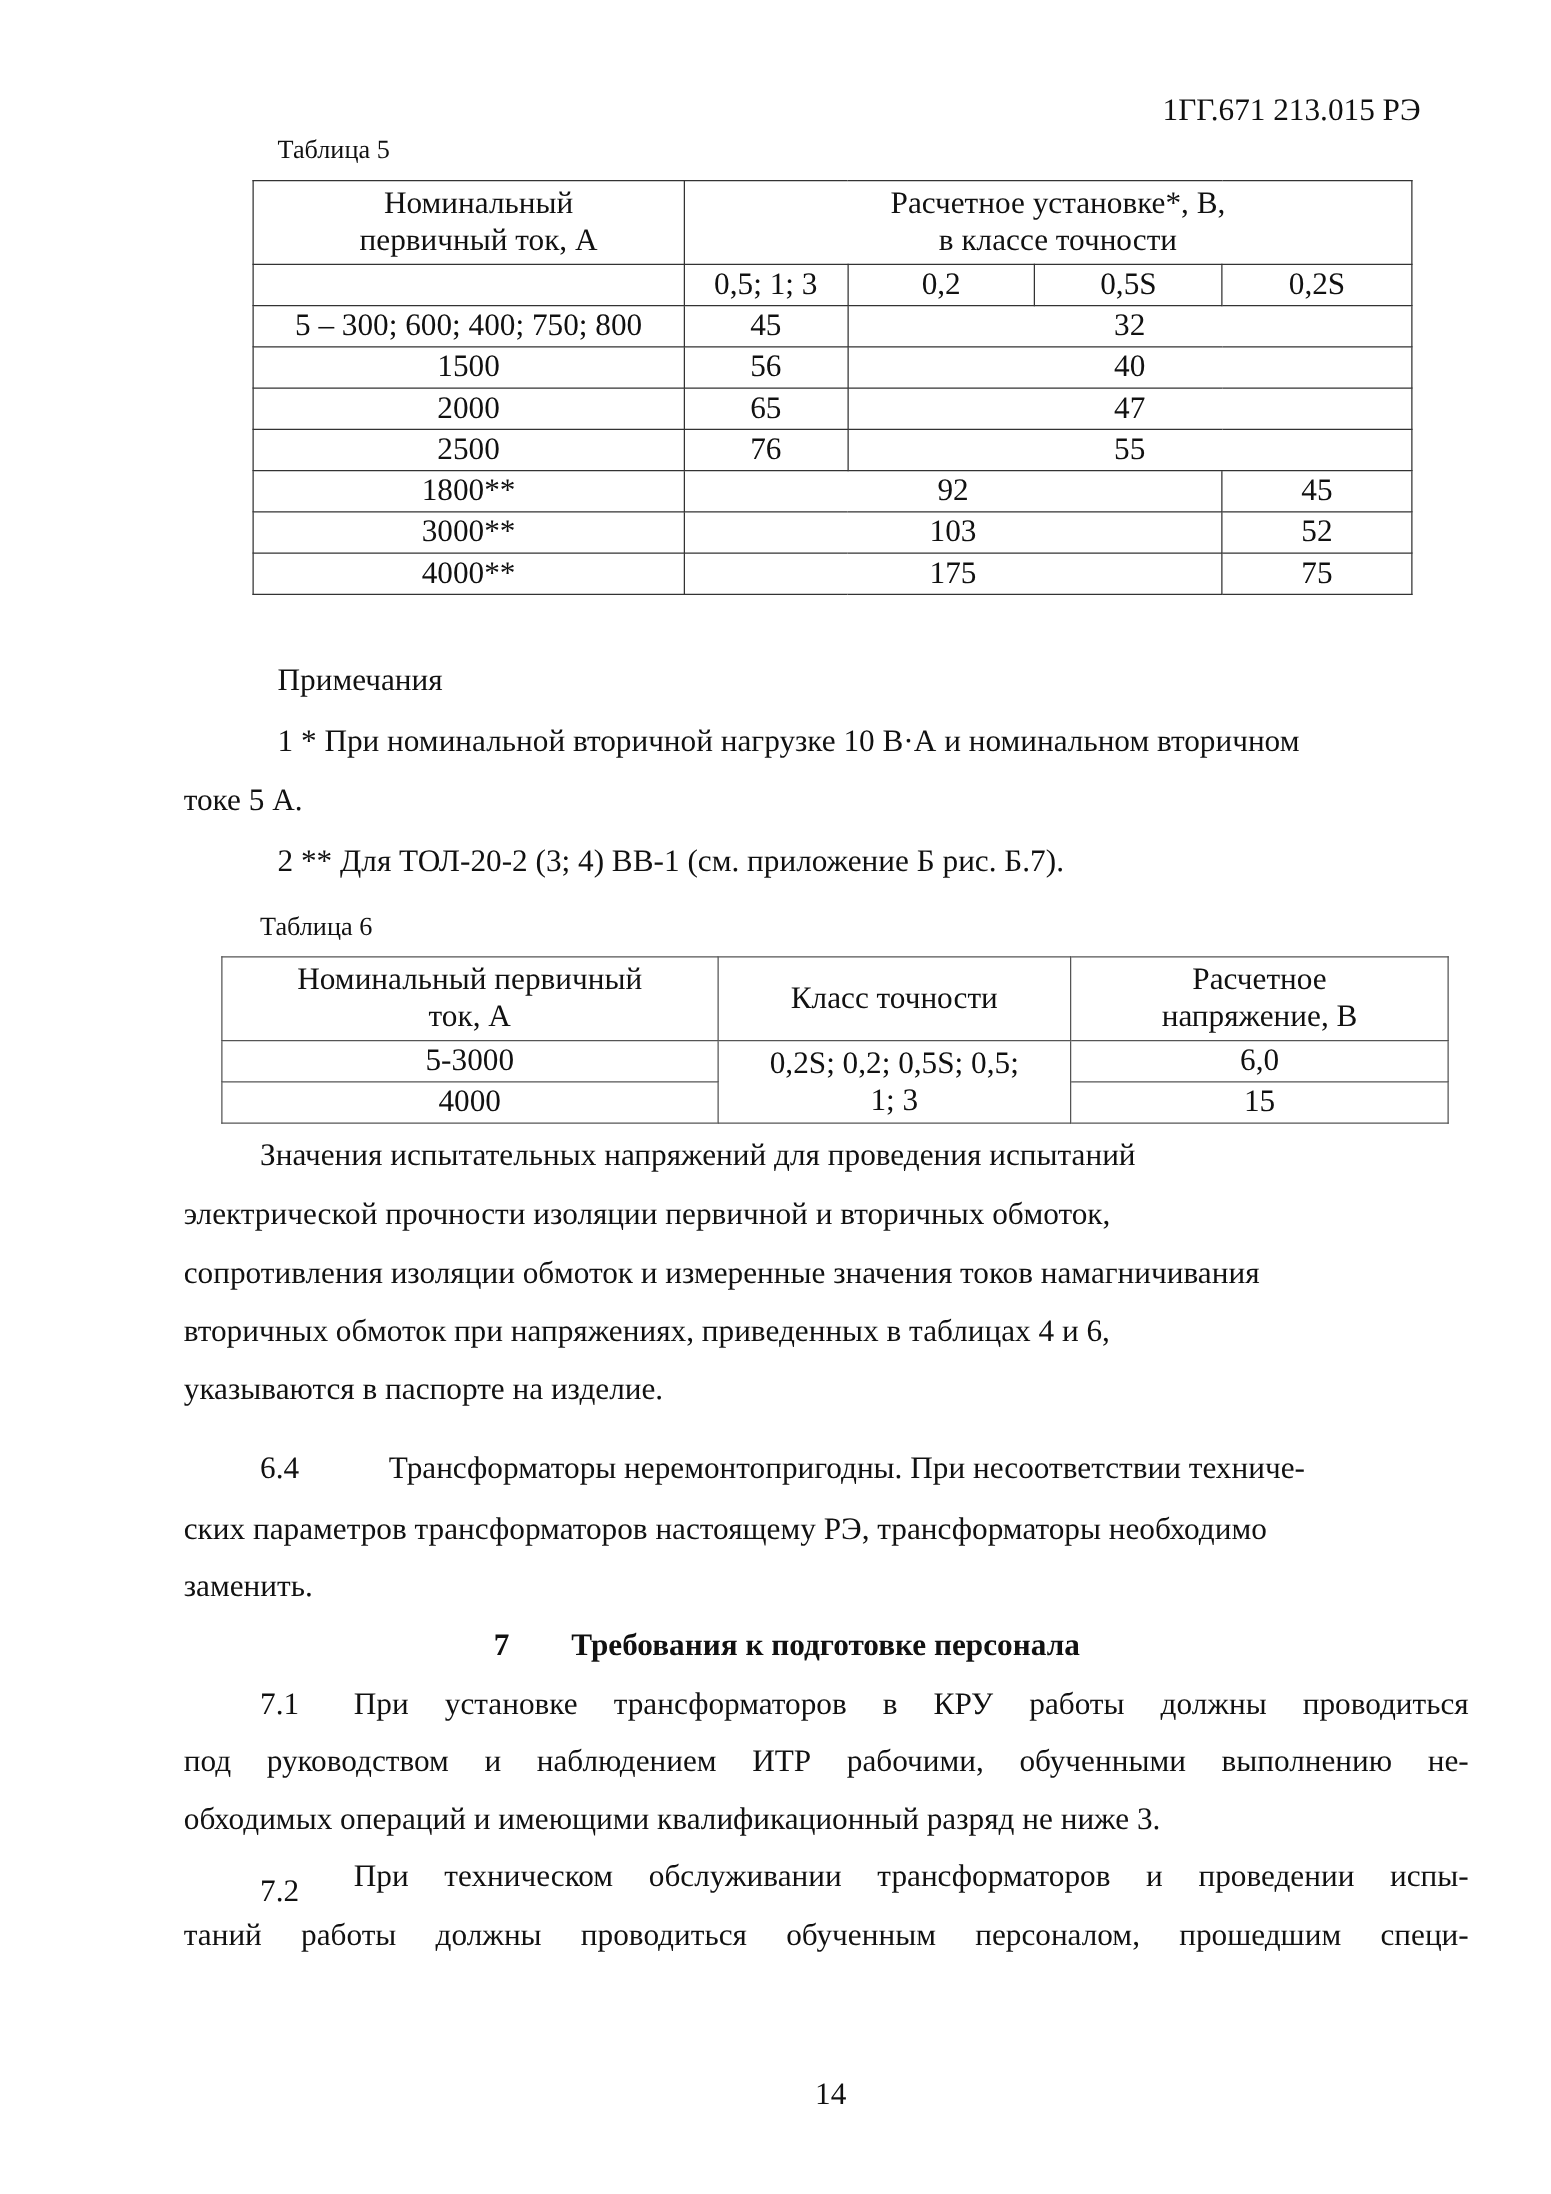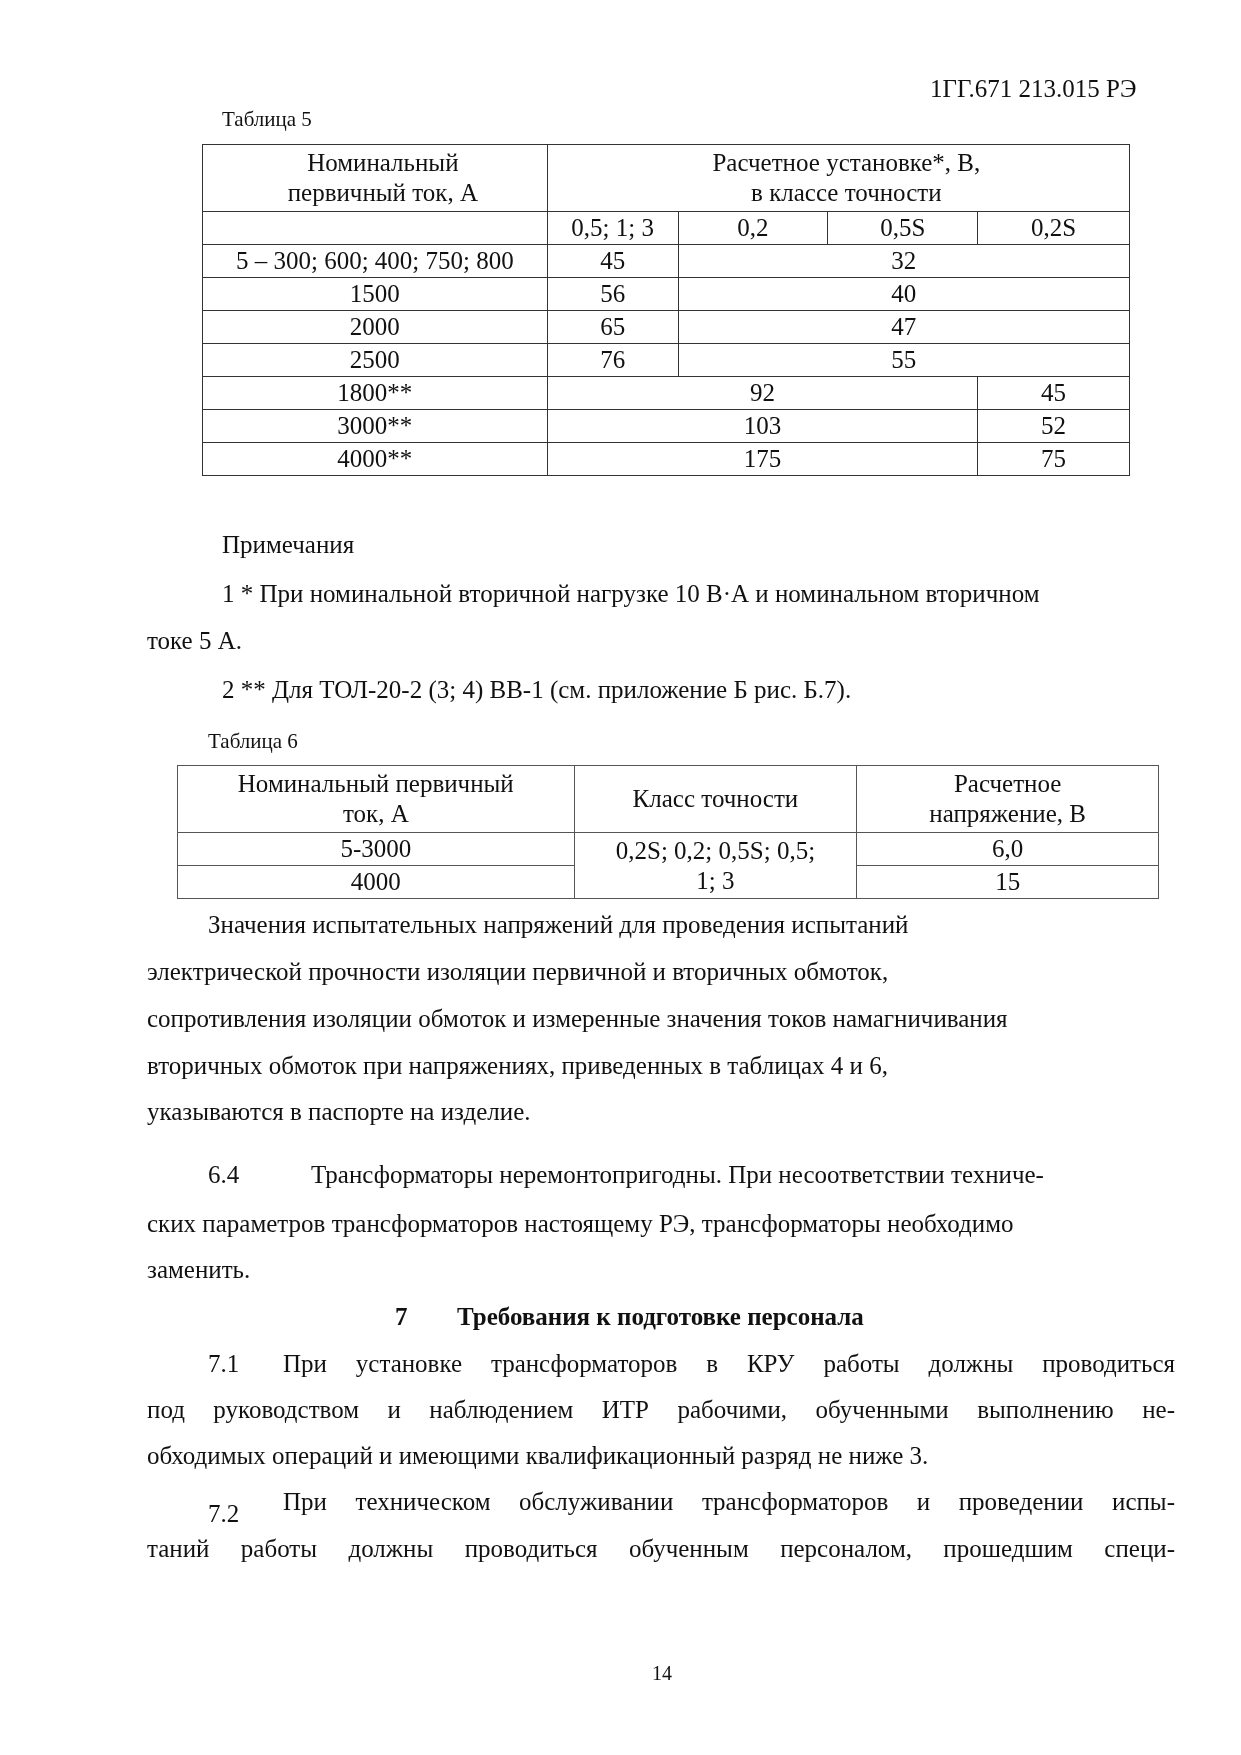--- a/index.html
+++ b/index.html
@@ -12,21 +12,21 @@
   td { border: 1.6px solid #333; text-align: center; vertical-align: middle; padding: 0; line-height: 30px; }
   #t5 { left: 202px; top: 144px; width: 928px; }
   #t5 td { height: 32px; }
   #t5 tr.hdr td { height: 66px; padding-left: 16px; }
   #t6 { left: 177px; top: 765px; width: 982px; }
   #t6 td { height: 32px; border-color: #555; }
   #t6 tr.hdr td { height: 66px; }
   .line { position: absolute; left: 147px; width: 1028px; font-size: 25px; line-height: 30px; white-space: nowrap; }
   .justify { text-align: justify; text-align-last: justify; }
   .bold { font-weight: bold; }
-  .pnum { position: absolute; left: 652px; top: 1662px; font-size: 20px; }
+  .pnum { position: absolute; left: 652px; top: 1662px; font-size: 25px; }
 </style>
 </head>
 <body>
 
 <div class="abs doc-code">1ГГ.671 213.015 РЭ</div>
 
 <div class="abs tbl-caption" style="left:222px; top:104px;">Таблица 5</div>
 <table id="t5">
   <colgroup>
     <col style="width:345px">

